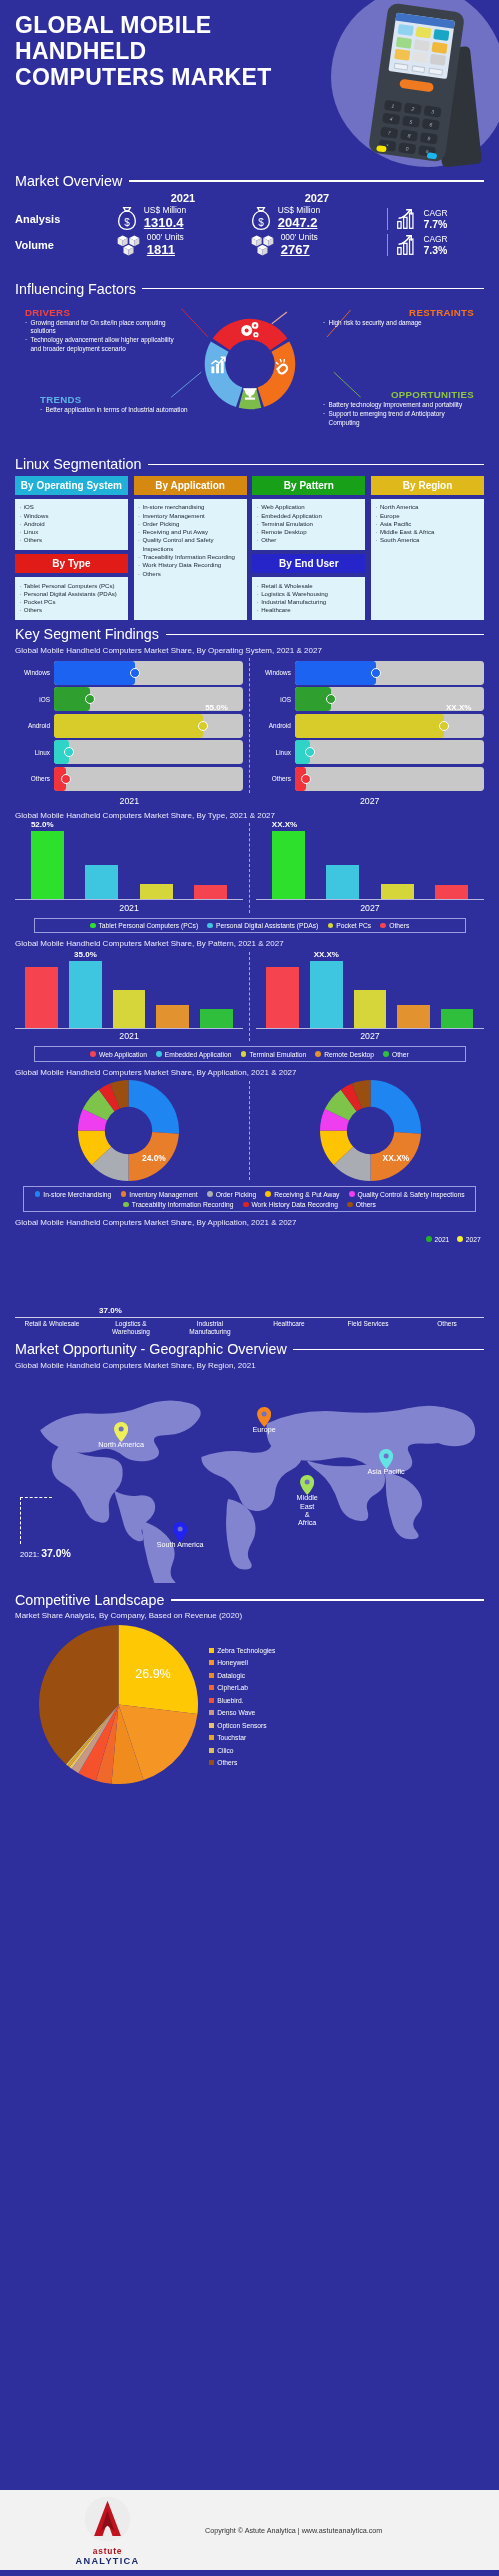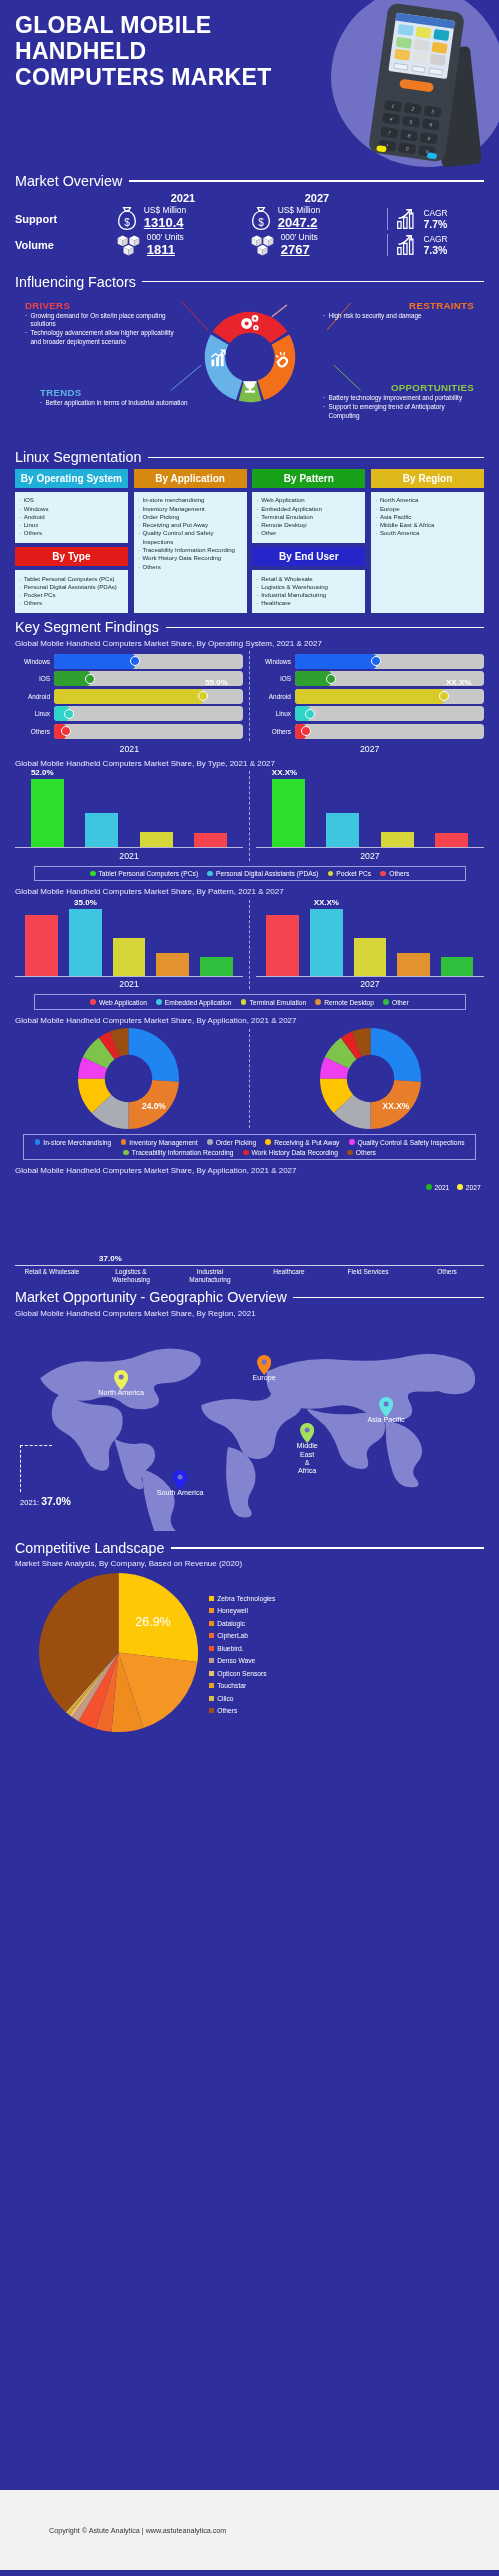--- a/index.html
+++ b/index.html
@@ -99,21 +99,21 @@
   .seg-li .b { flex:0 0 auto; }
 
   
   .pairwrap { display:flex; gap:0; margin-top:3.4px; position:relative; }
   .pairwrap .divider { width:0; border-left:1.3px dashed #a9a9e3; margin:0 5.9px; }
   .half { flex:1; }
   .yearlbl { text-align:center; font-size:8.8px; margin-top:2.5px; }
 
   .slider-row { display:flex; align-items:center; gap:4.2px; margin:2.5px 0; position:relative; }
   .slider-lbl { width:35px; text-align:right; font-size:6.4px; }
-  .track { flex:1; height:15px; background:#c8c8c8; border-radius:3.4px; position:relative; }
+  .track { flex:1; height:24px; background:#c8c8c8; border-radius:3.4px; position:relative; }
   .fill { position:absolute; left:0; top:0; bottom:0; border-radius:3.4px; }
   .knob { position:absolute; top:50%; width:10px; height:10px; border-radius:50%;
           border:1.3px solid #fff; transform:translate(-50%,-50%); }
   .sl-val { position:absolute; font-size:8px; font-weight:bold; top:-11px; }
 
   .bars { display:flex; align-items:flex-end; justify-content:space-around;
           height:77px; border-bottom:1.2px solid #b7b7e0; padding:0 5px; position:relative;}
   .bar { width:15%; position:relative; }
   .bar .lab { position:absolute; top:-11px; left:50%; transform:translateX(-50%);
               font-size:8px; font-weight:bold; white-space:nowrap; }
@@ -220,21 +220,21 @@
       <span class="rule"></span>
     </div>
     <div class="mo">
       <div class="mo-years">
         <span></span>
         <span>2021</span>
         <span>2027</span>
       </div>
 
       <div class="mo-row">
-        <div class="mo-label">Support</div>
+        <div class="mo-label">Analysis</div>
         <div class="mo-cell">
           <svg class="ic" width="22" height="25" viewBox="0 0 26 30">
             <path d="M9 2h8l-2.2 4h-3.6z" fill="none" stroke="#fff" stroke-width="1.6"></path>
             <path d="M11.2 6C6 8 3 13 3 19c0 5 4 9 10 9s10-4 10-9c0-6-3-11-8.2-13z" fill="none" stroke="#fff" stroke-width="1.6"></path>
             <text x="13" y="24" font-size="12" fill="#fff" text-anchor="middle" font-family="Liberation Sans">$</text>
           </svg>
           <div class="vals">
             <div class="u">US$ Million</div>
             <div class="v">1310.4</div>
           </div>
@@ -311,21 +311,21 @@
           </svg>
           <div class="vals">
             <div class="u">CAGR</div>
             <div class="v">7.3%</div>
           </div>
         </div>
       </div>
     </div>
   </div>
 
-  <div class="sec" style="margin-top:16px;">
+  <div class="sec" style="margin-top:23px;">
     <div class="sec-title">
       <span class="txt">Influencing Factors</span>
       <span class="rule"></span>
     </div>
     <div class="inf">
       <div class="donutwrap">
         <svg width="114" height="114" viewBox="0 0 136 136">
           <g transform="translate(68,68)">
             <path d="M -44.5 -30.5 A 54 54 0 0 1 44.5 -30.5 L 24 -16.5 A 29.5 29.5 0 0 0 -24 -16.5 Z" fill="#e8252c"></path>
             <path d="M 46.8 -26.9 A 54 54 0 0 1 16.7 51.4 L 9.1 28.1 A 29.5 29.5 0 0 0 25.6 -14.7 Z" fill="#f3701a"></path>
@@ -1020,17 +1020,26 @@
           </span>
           <span class="lg">
             <i class="sq" style="background: rgb(154, 78, 16);"></i>
             <span>Others</span>
           </span>
         </div>
     </div>
   </div>
 
   <div class="footer">
+    <div class="logo">
+      <svg width="67" height="52" viewBox="0 0 80 62">
+        <circle cx="40" cy="30" r="27" fill="#ececec"></circle>
+        <path d="M40 8 L56 50 L46 50 L40 33 L34 50 L24 50 Z" fill="#c1121f"></path>
+        <path d="M40 20 L48 44 L40 38 L32 44 Z" fill="#8c0d16"></path>
+      </svg>
+      <div class="logo-name1">astute</div>
+      <div class="logo-name2">ANALYTICA</div>
+    </div>
     <div class="cpy">Copyright © Astute Analytica  |  www.astuteanalytica.com</div>
   </div>
 
 </div>
 
 
 </body></html>

